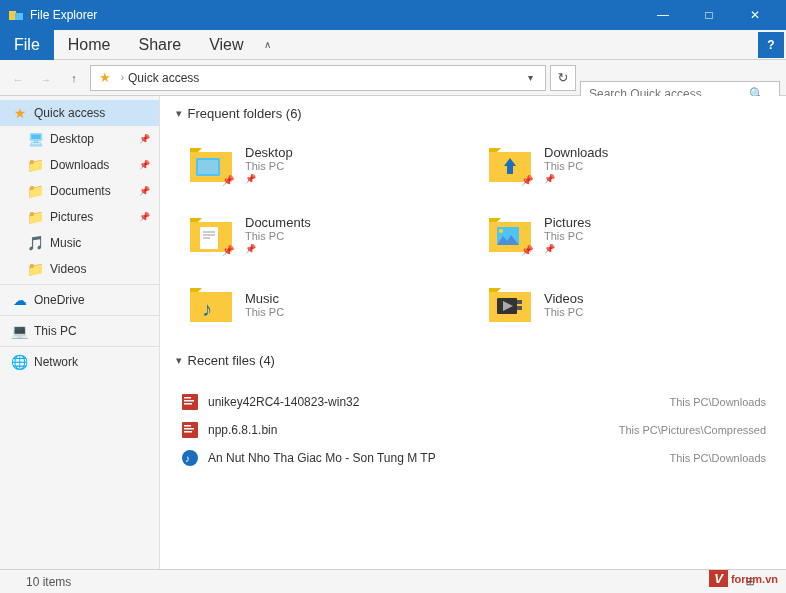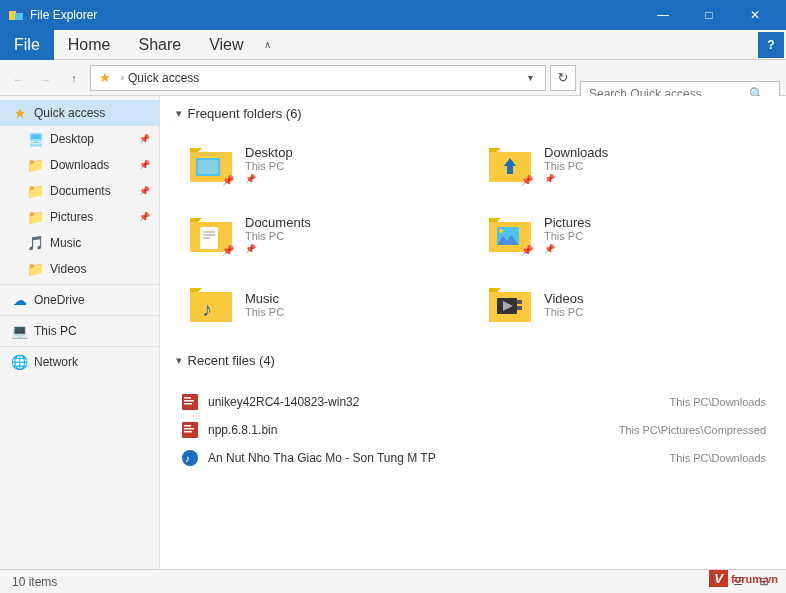--- a/index.html
+++ b/index.html
@@ -204,21 +204,21 @@
     .file-name { flex: 1; font-size: 12px; color: #333; }
     .file-path { font-size: 11px; color: #888; min-width: 200px; text-align: right; }
 
     
     .status-bar {
       height: 24px;
       background: #f5f5f5;
       border-top: 1px solid #d0d0d0;
       display: flex;
       align-items: center;
-      padding: 0 12px;
+      padding: 0 26px;
       font-size: 12px;
       color: #555;
     }
     .status-bar-right {
       margin-left: auto;
       display: flex;
       align-items: center;
       gap: 6px;
     }
     .view-btn {

